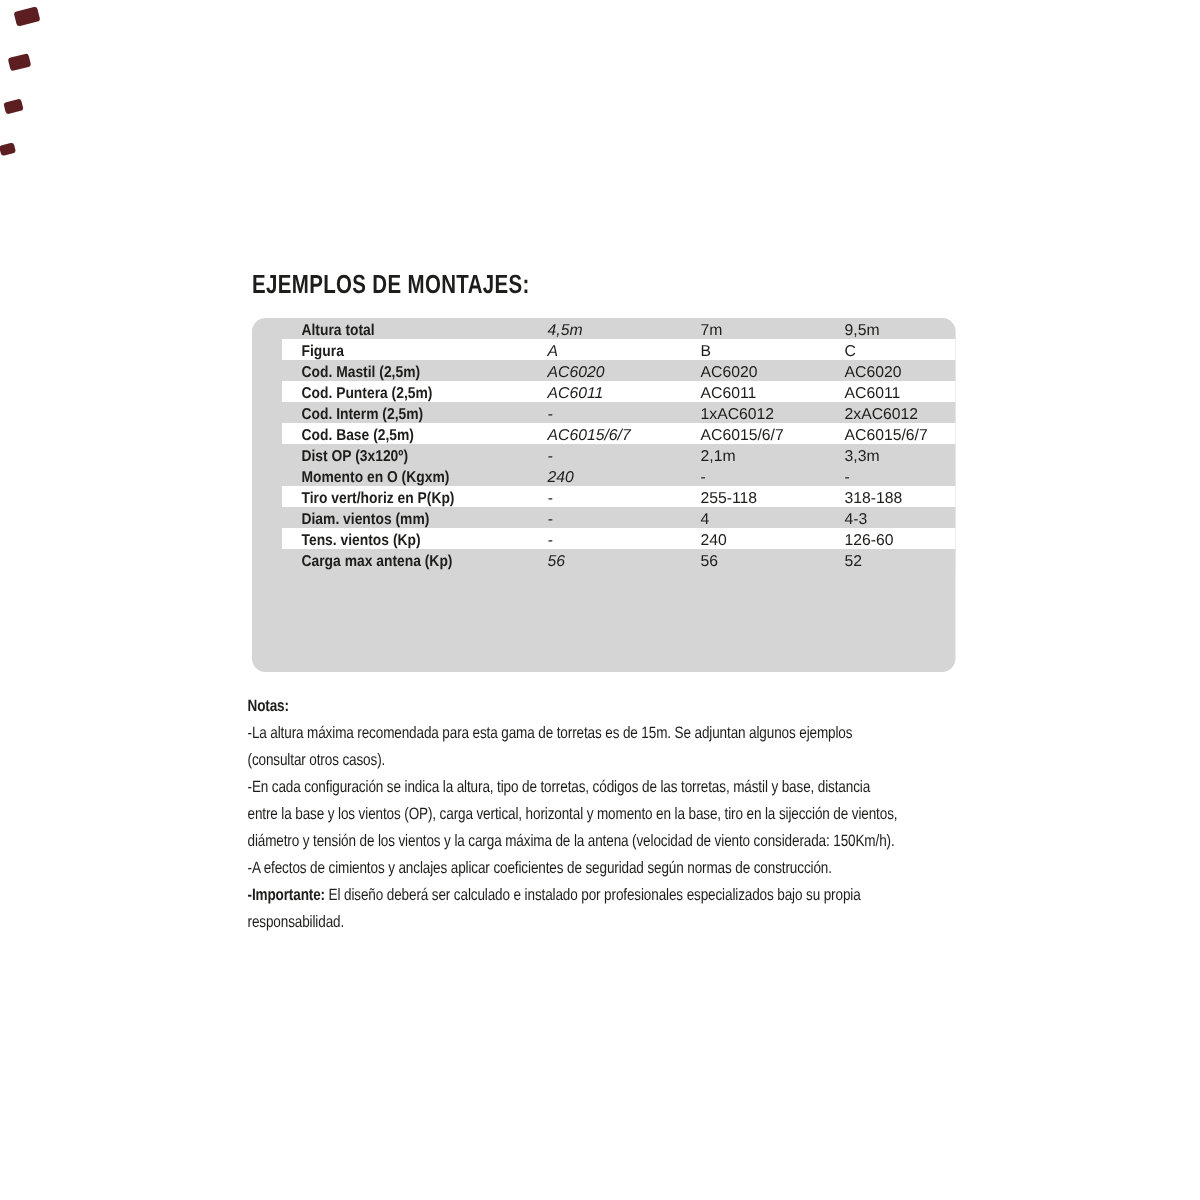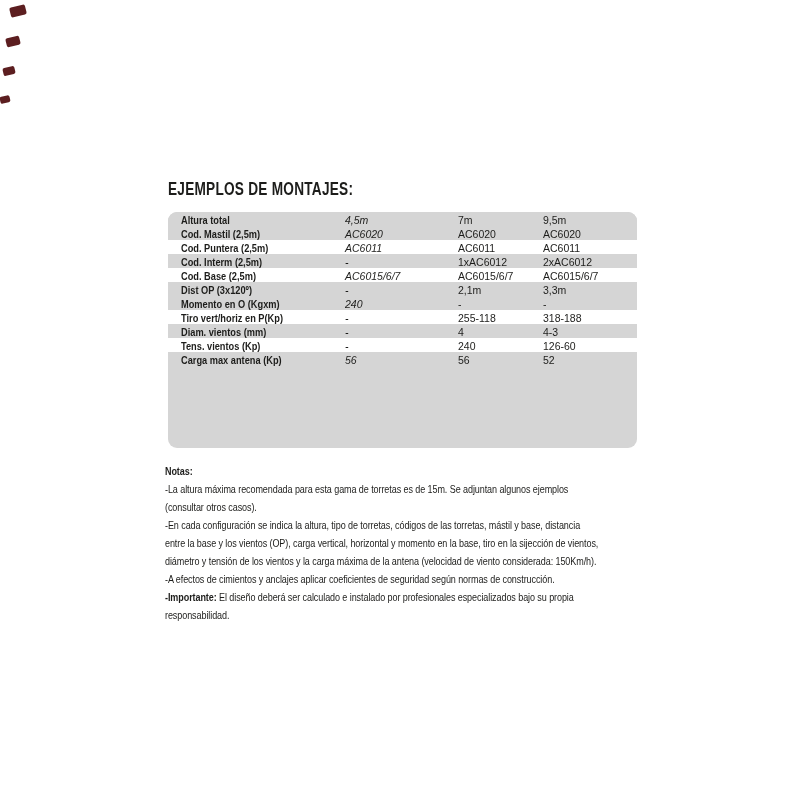--- a/index.html
+++ b/index.html
@@ -30,27 +30,27 @@
     transform:scaleX(0.78);transform-origin:left top;
     color:var(--ink);
   }
 
   .spec-table{
     position:absolute;left:168px;top:212px;
     width:469px;height:236px;
     background:var(--shade);
     border-radius:9px;overflow:hidden;
   }
-  .t-row{position:relative;height:14px;line-height:17.3px;font-size:10.5px;}
+  .t-row{position:relative;height:14px;line-height:17.3px;font-size:10.5px;margin-left:20px;}
   .t-row.plain{background:#ffffff;}
   .t-row.shaded{background:var(--shade);}
   .cell{position:absolute;top:0;white-space:nowrap;}
   .cell.label{left:13px;font-weight:bold;transform:scaleX(0.88);transform-origin:left center;}
   .cell.v0{left:177px;font-style:italic;}
-  .cell.v1{left:290px;}
+  .cell.v1{left:279px;}
   .cell.v2{left:375px;}
 
   .notes{
     position:absolute;left:165px;top:462px;
     font-size:11px;line-height:18px;letter-spacing:-0.1px;
     white-space:nowrap;
     transform:scaleX(0.82);transform-origin:left top;
     color:var(--ink);
   }
   .notes-heading{font-weight:bold;}
@@ -69,20 +69,26 @@
   </div>
 
   <h1 class="title">EJEMPLOS DE MONTAJES:</h1>
 
   <div class="spec-table">
       <div class="t-row shaded">
         <span class="cell label">Altura total</span>
         <span class="cell v0">4,5m</span>
         <span class="cell v1">7m</span>
         <span class="cell v2">9,5m</span>
+      </div>
+      <div class="t-row plain">
+        <span class="cell label">Figura</span>
+        <span class="cell v0">A</span>
+        <span class="cell v1">B</span>
+        <span class="cell v2">C</span>
       </div>
       <div class="t-row shaded">
         <span class="cell label">Cod. Mastil (2,5m)</span>
         <span class="cell v0">AC6020</span>
         <span class="cell v1">AC6020</span>
         <span class="cell v2">AC6020</span>
       </div>
       <div class="t-row plain">
         <span class="cell label">Cod. Puntera (2,5m)</span>
         <span class="cell v0">AC6011</span>

